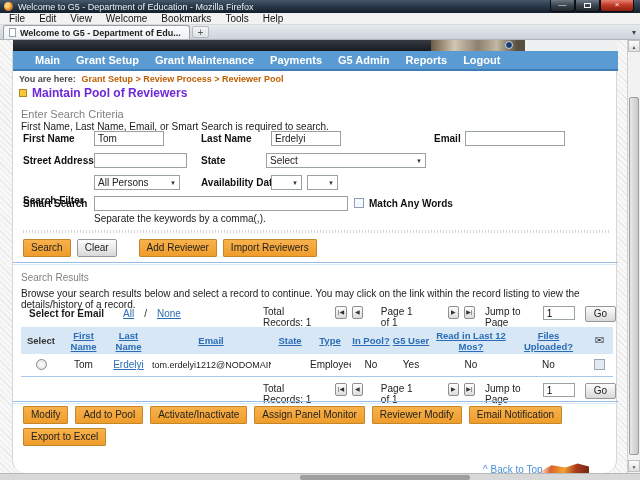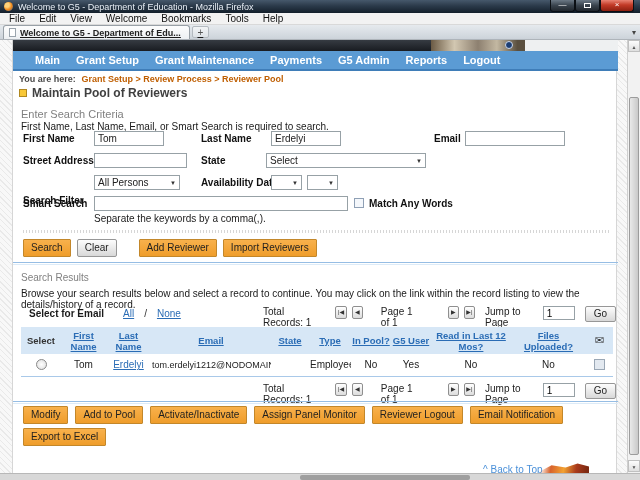--- a/index.html
+++ b/index.html
@@ -20,54 +20,54 @@
     background:linear-gradient(#6b7885,#39434d 50%,#20262d); color:#fff; font-size:8px; line-height:10px;
     text-align:center; width:25px; }
   .winbtn.close { width:34px; background:linear-gradient(#e98373,#c23a27 45%,#8c1f10); }
   .max-glyph { display:inline-block; width:7px; height:5px; border:1px solid #fff; margin-top:3px; }
 
   .menubar { position:absolute; top:13px; left:0; width:640px; height:12px; background:#f2f2f2;
     border-bottom:1px solid #d9d9d9; display:flex; align-items:center; padding-left:2px; }
   .menu-item { font-size:10px; color:#111; padding:0 7px; line-height:12px; }
 
   .tabbar { position:absolute; top:25px; left:0; width:640px; height:15px;
-    background:linear-gradient(#e6eaee,#ccd3da); border-bottom:1px solid #aeb4ba; display:flex; align-items:flex-end;text-decoration:underline; }
+    background:linear-gradient(#e6eaee,#ccd3da); border-bottom:1px solid #aeb4ba; display:flex; align-items:flex-end; }
   .tab { height:14px; margin-left:3px; padding:0 8px 0 5px; display:flex; align-items:center; gap:4px;
     background:linear-gradient(#fdfdfd,#edf0f3); border:1px solid #98a0a7; border-bottom:none;
     border-radius:3px 3px 0 0; font-size:9px; font-weight:bold; color:#222; white-space:nowrap; }
   .doc-icon { width:7px; height:9px; background:#fff; border:1px solid #9aa4ad; }
   .newtab { width:17px; height:12px; margin-left:2px; margin-bottom:1px; text-align:center; line-height:11px;
     font-size:10px; color:#555; background:linear-gradient(#f2f4f6,#dde2e7); border:1px solid #b3b9bf; border-radius:2px; }
   .tablist { position:absolute; right:4px; bottom:2px; font-size:8px; color:#444; }
 
   
   .viewport { position:absolute; top:40px; left:0; width:640px; height:433px; overflow:hidden;
     background:repeating-linear-gradient(45deg,#f8f8f8 0px,#f8f8f8 3px,#e9e9e9 3px,#e9e9e9 4px); }
   .panel { position:absolute; left:12px; top:0; width:605px; height:433px; background:#fff;
-    border-left:1px solid #d6d6d6; border-right:1px solid #d6d6d6; }
+    border-left:1px solid #d6d6d6; border-right:1px solid #d6d6d6;border-radius:13px; }
 
   .banner { position:absolute; left:0; top:0; width:605px; height:11px; overflow:hidden;
     background:linear-gradient(#363b42,#191c21); }
   .banner-photos { position:absolute; left:418px; top:0; width:94px; height:11px;
     background:linear-gradient(90deg,#6b5a44,#d2c7b1 25%,#8d8070 50%,#c3b8a2 70%,#5a4f3f 92%); }
   .banner-seal { position:absolute; left:492px; top:1px; width:8px; height:8px; border-radius:50%;
     background:#1c3e74; border:1px solid #cdd9ec; }
   .banner-tail { position:absolute; left:512px; top:0; right:0; height:11px; background:#eef0f1; }
 
   .navbar { position:absolute; left:0; top:11px; width:605px; height:20px;
     background:#5b9bd4; border-bottom:2px solid #3f7db8; display:flex; align-items:center; padding-left:14px; }
   .nav-item { color:#fff; font-weight:bold; font-size:11px; padding:0 8px; white-space:nowrap; }
 
   .breadcrumb { position:absolute; left:6px; top:34px; font-size:9px; font-weight:bold; }
   .bc-prefix { color:#4a4a4a; }
   .bc-path { color:#bf5e00; margin-left:3px; }
 
   .page-title-row { position:absolute; left:6px; top:46px; display:flex; align-items:center; }
   .title-sq { width:8px; height:8px; background:#f8c838; border:1px solid #b08820; }
-  .page-title { margin-left:5px; font-size:12px; font-weight:bold; color:#404040; }
+  .page-title { margin-left:5px; font-size:12px; font-weight:bold; color:#6d28d9; }
 
   .crit-head { position:absolute; left:8px; top:68px; font-size:11px; color:#808080; }
   .crit-note { position:absolute; left:8px; top:81px; font-size:10px; color:#1a1a1a; }
 
   .f-label { position:absolute; font-weight:bold; color:#111; font-size:10px; }
   input.txt { position:absolute; height:15px; border:1px solid #97a1a6; background:#fff; font-size:10px;
     padding:0 3px; font-family:inherit; color:#222; }
   .fsel { position:absolute; height:15px; border:1px solid #97a1a6; background:#fff; display:flex;
     align-items:center; justify-content:space-between; font-size:10px; color:#222; padding:0 3px; }
   .fsel .arr { font-size:6px; color:#333; }
@@ -328,21 +328,21 @@
         <span class="btn gray go">Go</span>
       </div>
 
       <div class="hr-blue" style="top:361px"></div>
 
       <div class="actions1">
         <span class="btn">Modify</span>
         <span class="btn">Add to Pool</span>
         <span class="btn">Activate/Inactivate</span>
         <span class="btn">Assign Panel Monitor</span>
-        <span class="btn">Reviewer Logout</span>
+        <span class="btn">Reviewer Modify</span>
         <span class="btn">Email Notification</span>
       </div>
       <div class="actions2">
         <span class="btn">Export to Excel</span>
       </div>
 
       <a class="back-top">^ Back to Top</a>
       <div class="corner-art"></div>
     </div>
 

